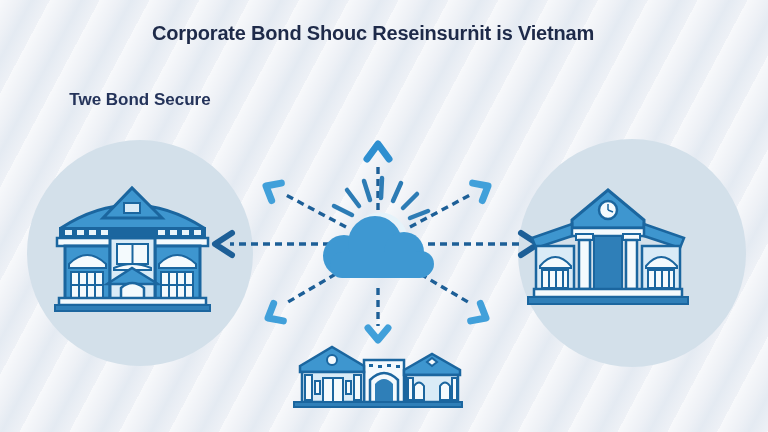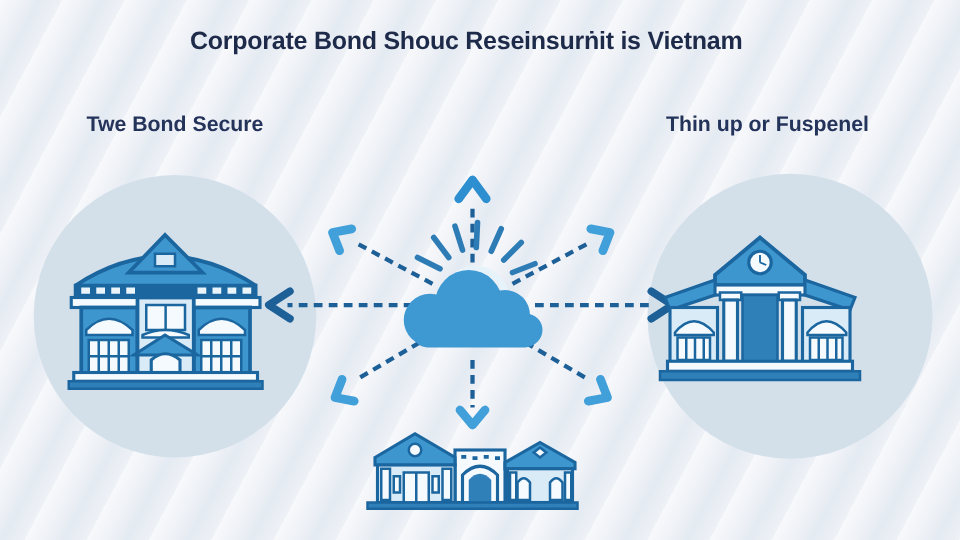--- a/index.html
+++ b/index.html
@@ -36,21 +36,20 @@
   .lit{fill:#d9ebf7;}
   .wht{fill:#f4fafd;}
 </style>
 </head>
 <body>
 
 <div class="stage">
 
   <div class="title">Corporate Bond Shouc Reseinsurṅit is Vietnam</div>
   <div class="sublabel left">Twe Bond Secure</div>
-  <div class="sublabel right">Thin up or Fuspenel</div>
 
   <svg class="canvas" width="768" height="432" viewBox="0 0 768 432">
 
     <circle cx="140" cy="253" r="113" fill="#d3e0ea"></circle>
     <circle cx="632" cy="253" r="114" fill="#d3e0ea"></circle>
 
     <g class="dash" stroke="#1d5f97">
       <line x1="378" y1="222" x2="378" y2="162"></line>
       <line x1="378" y1="288" x2="378" y2="326"></line>
       <line x1="330" y1="244" x2="230" y2="244"></line>

